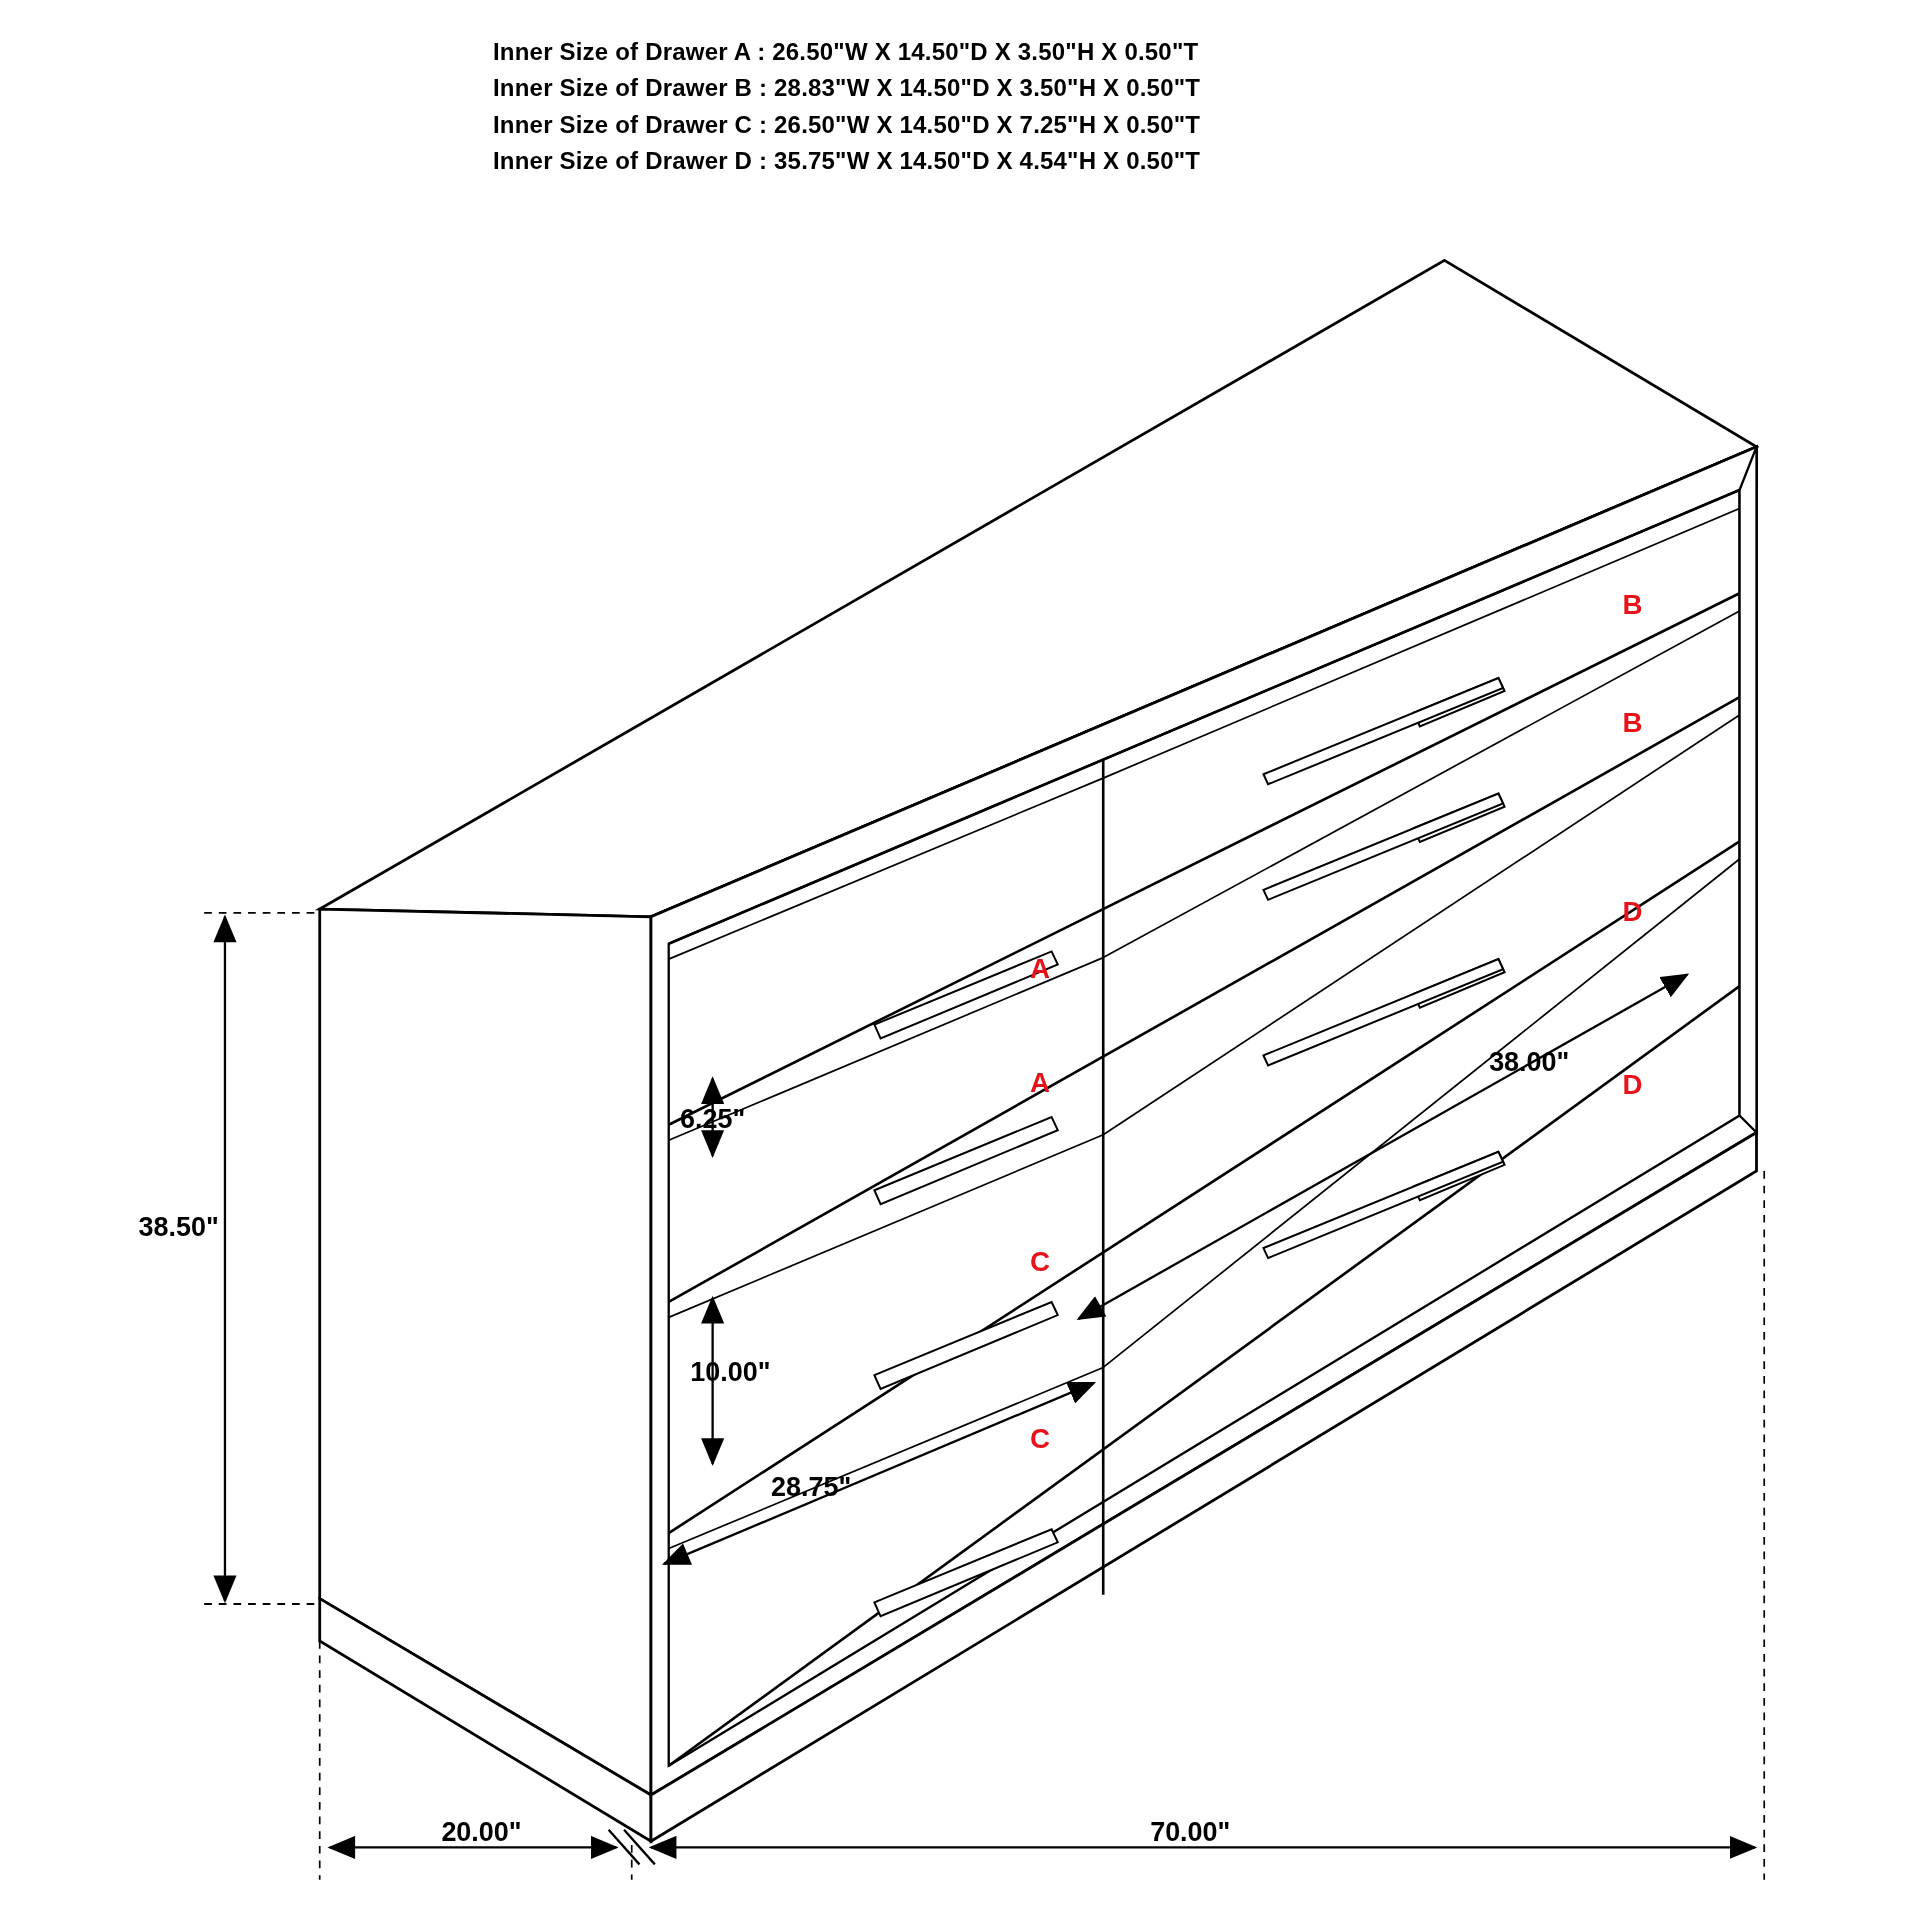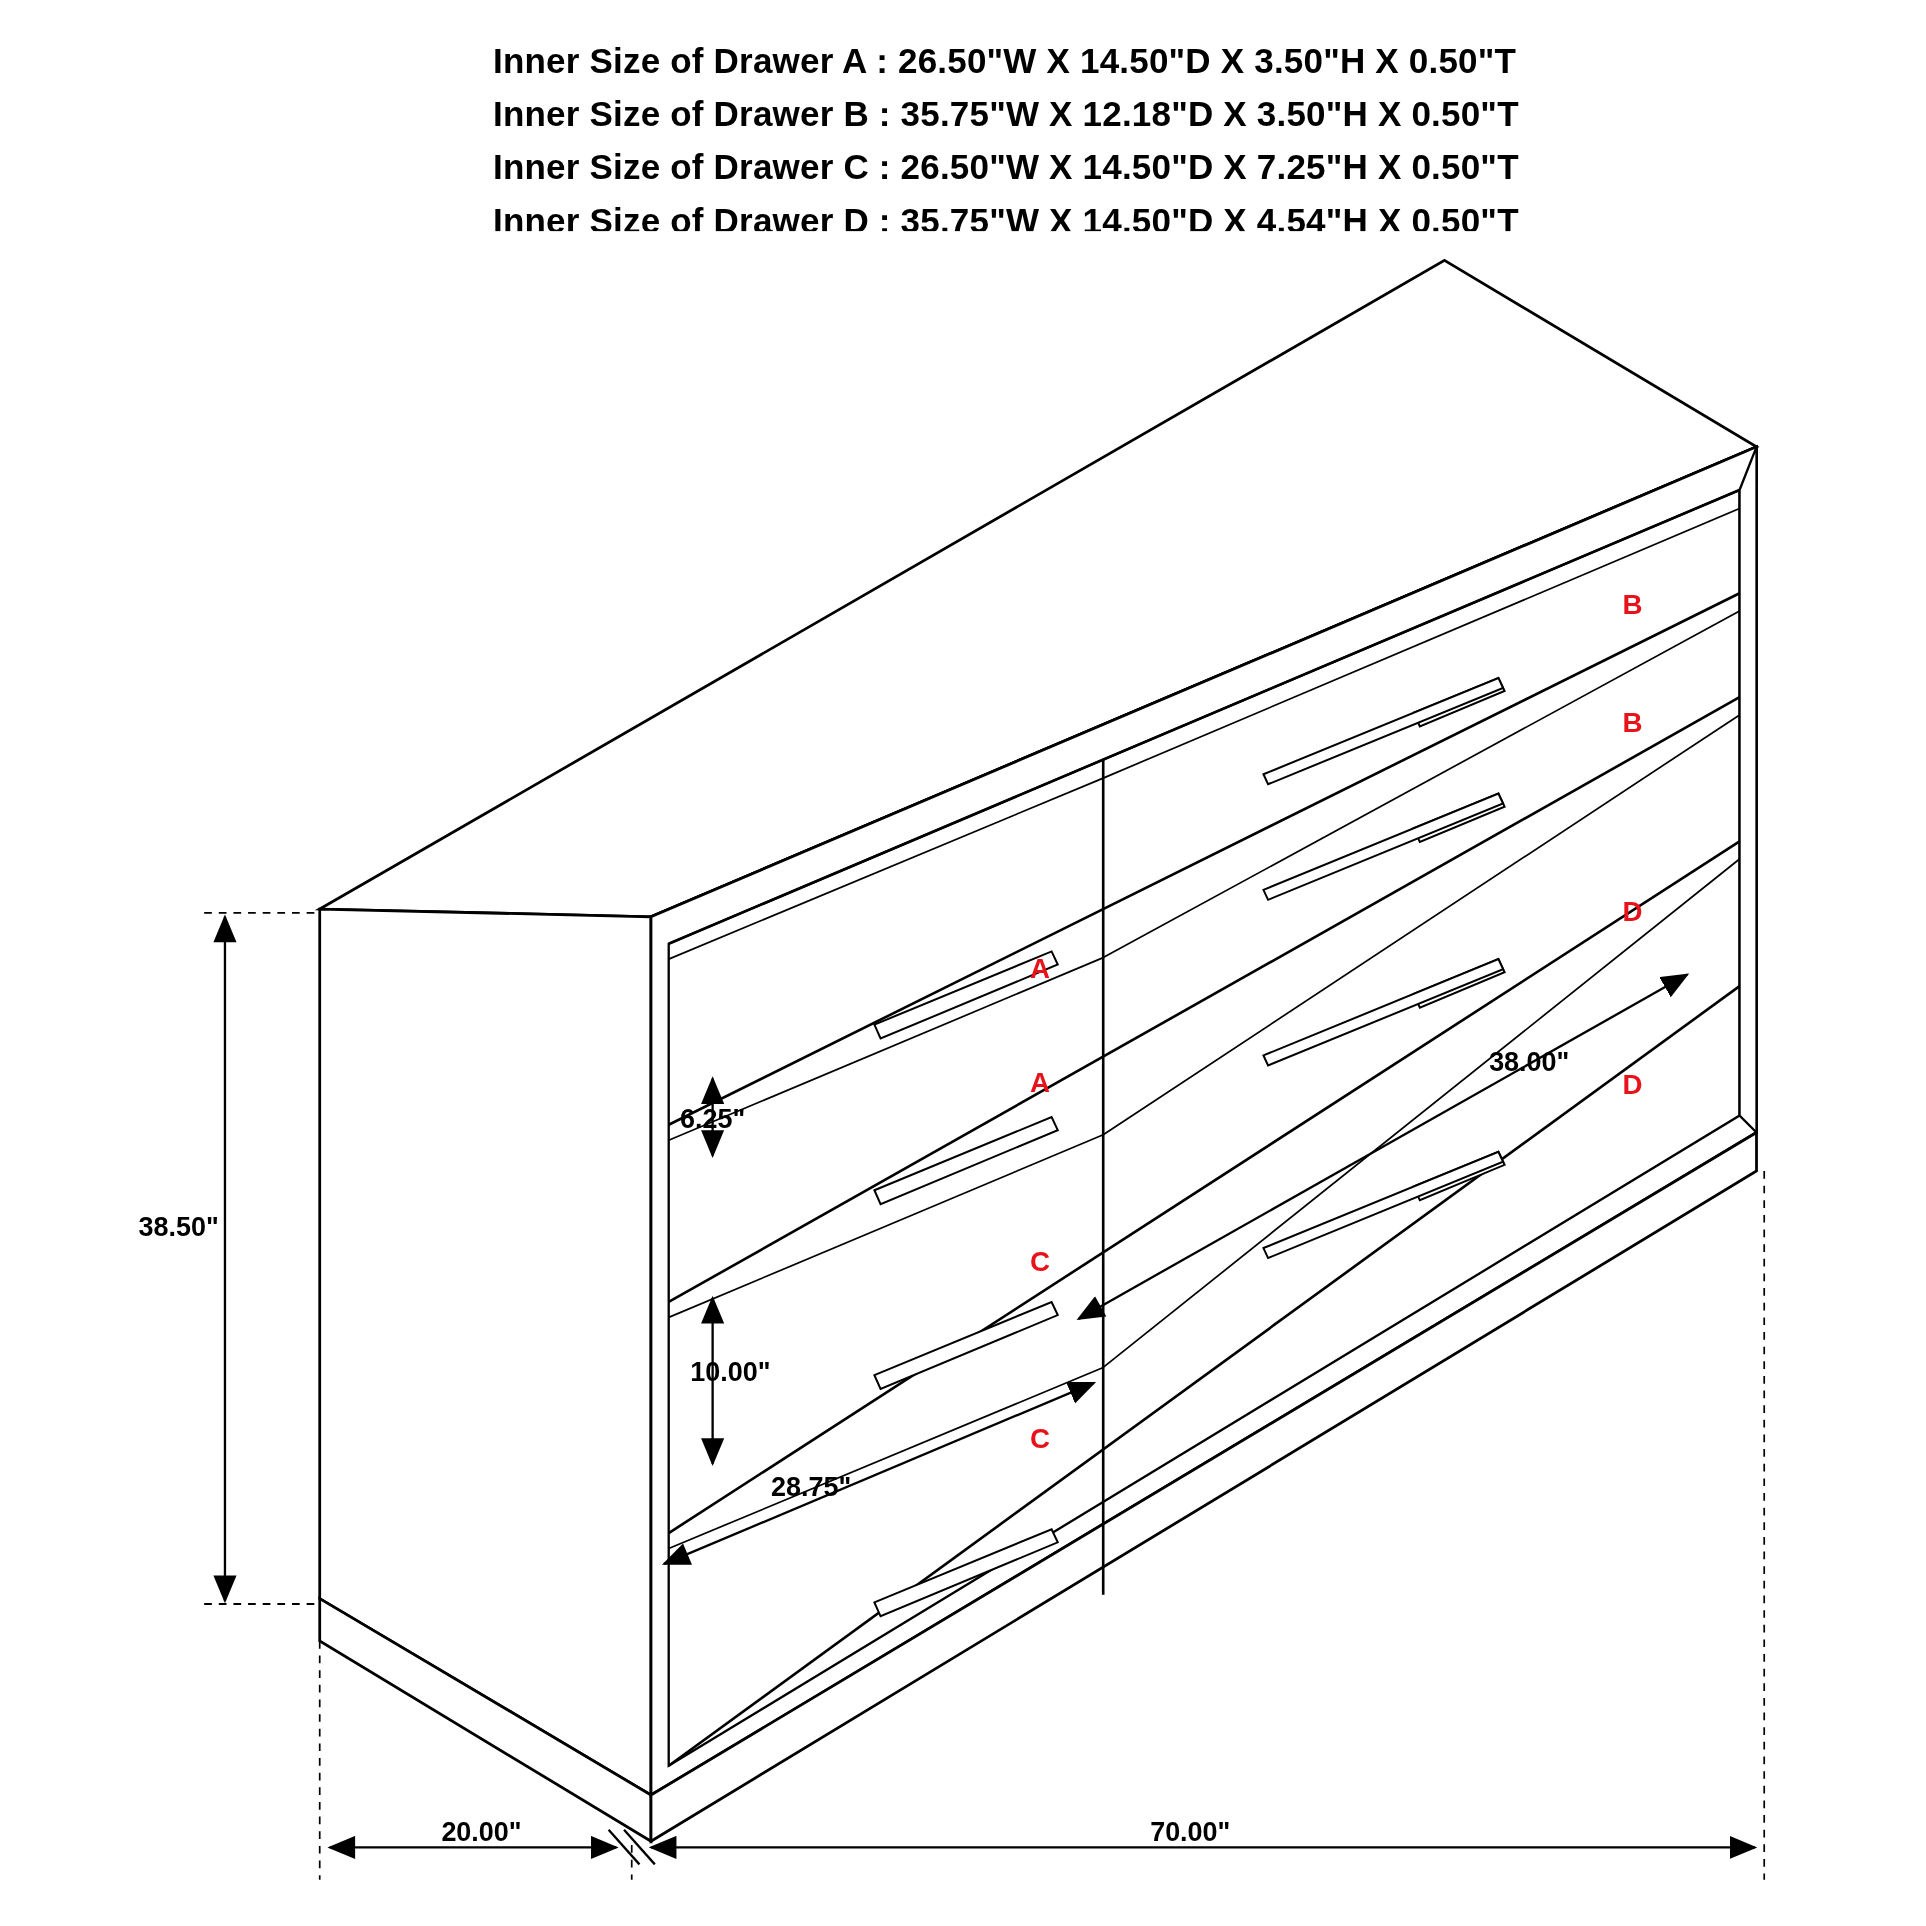--- a/index.html
+++ b/index.html
@@ -20,21 +20,21 @@
     width: 1926px;
     height: 1926px;
   }
   .spec-block {
     position: absolute;
     left: 493px;
     top: 34px;
     width: 1156px;
   }
   .spec-line {
-    font-size: 35px;
+    font-size: 24px;
     font-weight: bold;
     color: #000;
     letter-spacing: 0.2px;
     line-height: 1.52;
     white-space: nowrap;
   }
   svg.diagram {
     position: absolute;
     left: 0; top: 0;
     width: 1926px;
@@ -53,21 +53,21 @@
     fill: #e8131a;
   }
 </style>
 </head>
 <body>
 
 <div id="stage">
 
   <div class="spec-block">
     <div class="spec-line">Inner Size of Drawer A : 26.50"W X 14.50"D X 3.50"H X 0.50"T</div>
-    <div class="spec-line">Inner Size of Drawer B : 35.75"W X 12.18"D X 3.50"H X 0.50"T</div>
+    <div class="spec-line">Inner Size of Drawer B : 28.83"W X 14.50"D X 3.50"H X 0.50"T</div>
     <div class="spec-line">Inner Size of Drawer C : 26.50"W X 14.50"D X 7.25"H X 0.50"T</div>
     <div class="spec-line">Inner Size of Drawer D : 35.75"W X 14.50"D X 4.54"H X 0.50"T</div>
   </div>
 
   <svg class="diagram" viewBox="0 0 2500 2500">
     <defs>
       <marker id="arrHead" markerWidth="14" markerHeight="14" refX="11" refY="5" orient="auto" markerUnits="strokeWidth">
         <path d="M0,0 L12,5 L0,10 z" fill="#000"></path>
       </marker>
       <marker id="arrTail" markerWidth="14" markerHeight="14" refX="1" refY="5" orient="auto" markerUnits="strokeWidth">

